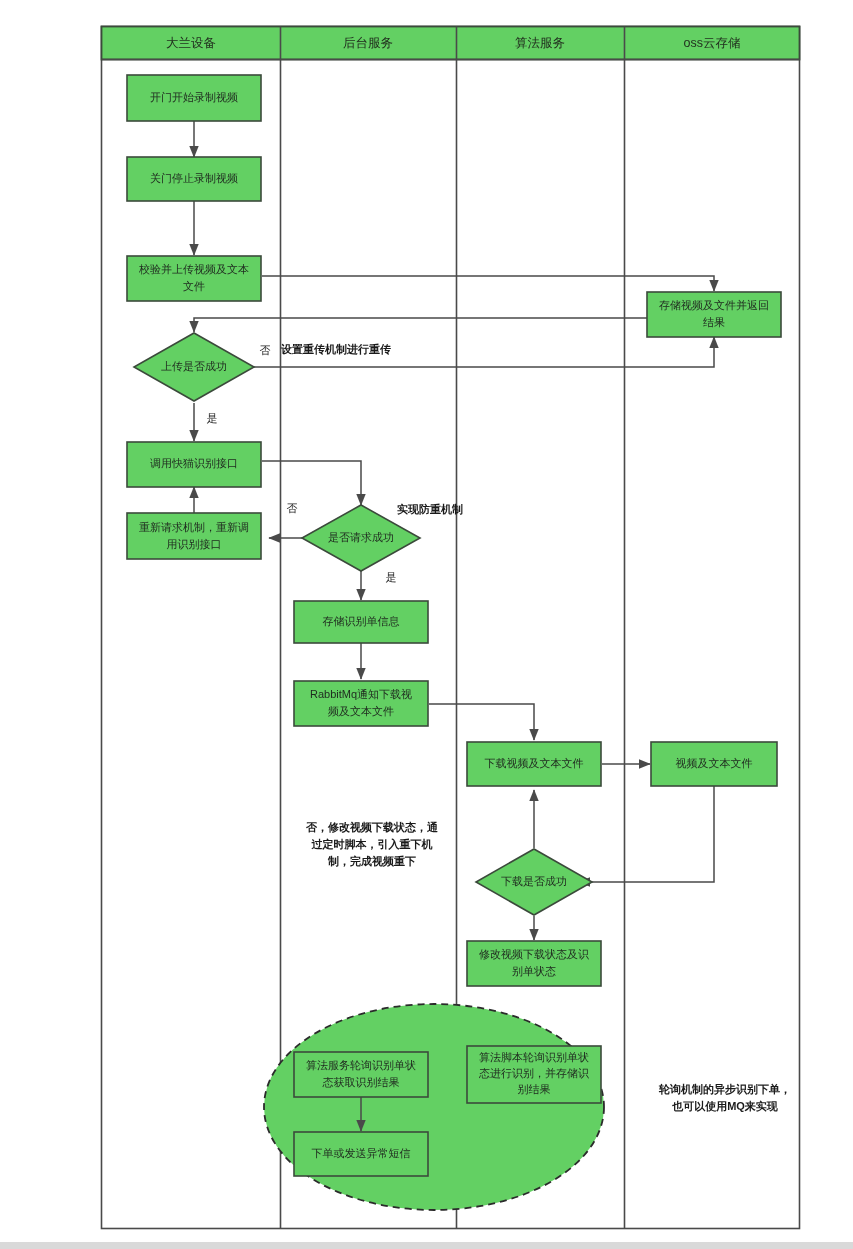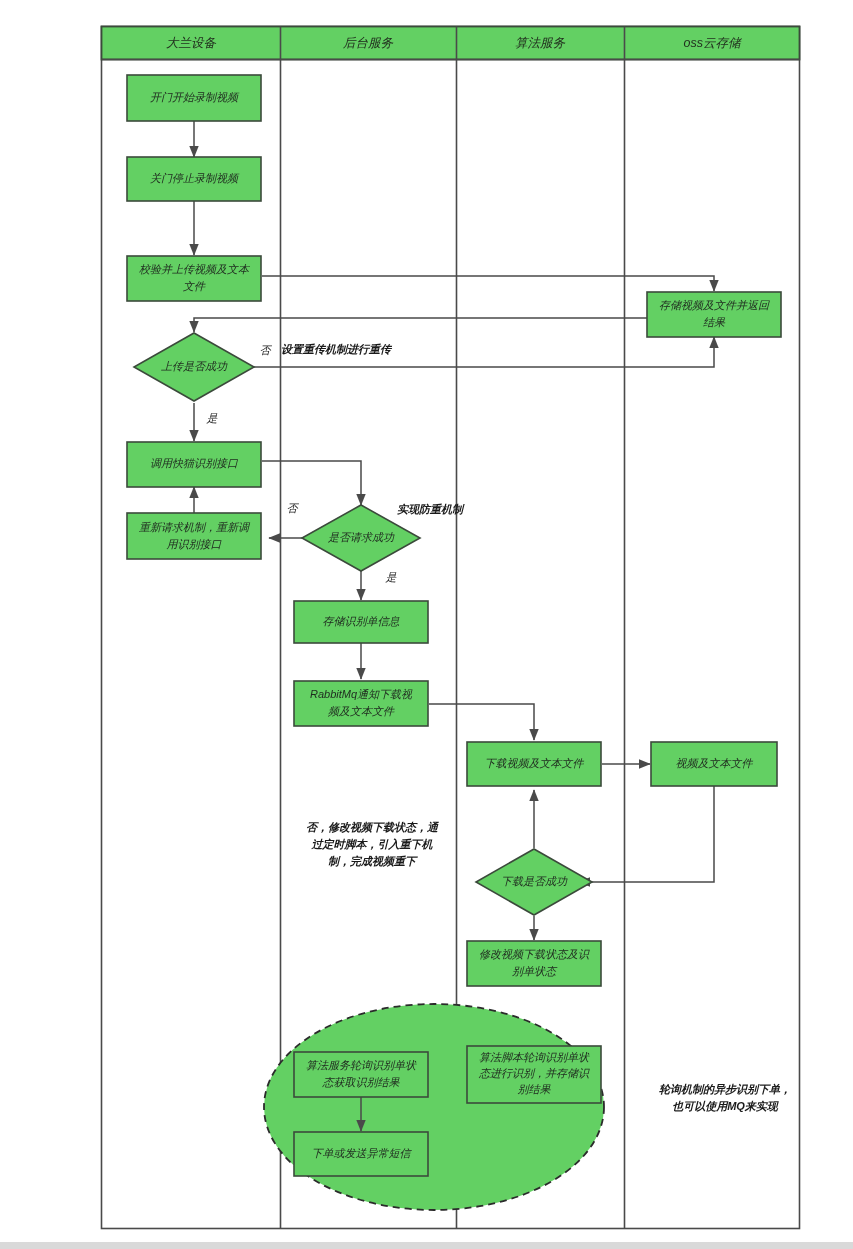--- a/index.html
+++ b/index.html
@@ -8,21 +8,20 @@
     width: 853px; height: 1249px;
     background: #ffffff;
     font-family: "Liberation Sans", "DejaVu Sans", sans-serif;
     overflow: hidden;
   }
   #canvas {
     position: relative;
     width: 853px;
     height: 1249px;
     background: #ffffff;
-    font-style: italic;
   }
   svg#diagram { display: block; }
   .node-text {
     font-family: "Liberation Sans", "DejaVu Sans", sans-serif;
     font-size: 11px;
     fill: #1f2a1f;
     text-anchor: middle;
     dominant-baseline: middle;
   }
   .lane-title {

